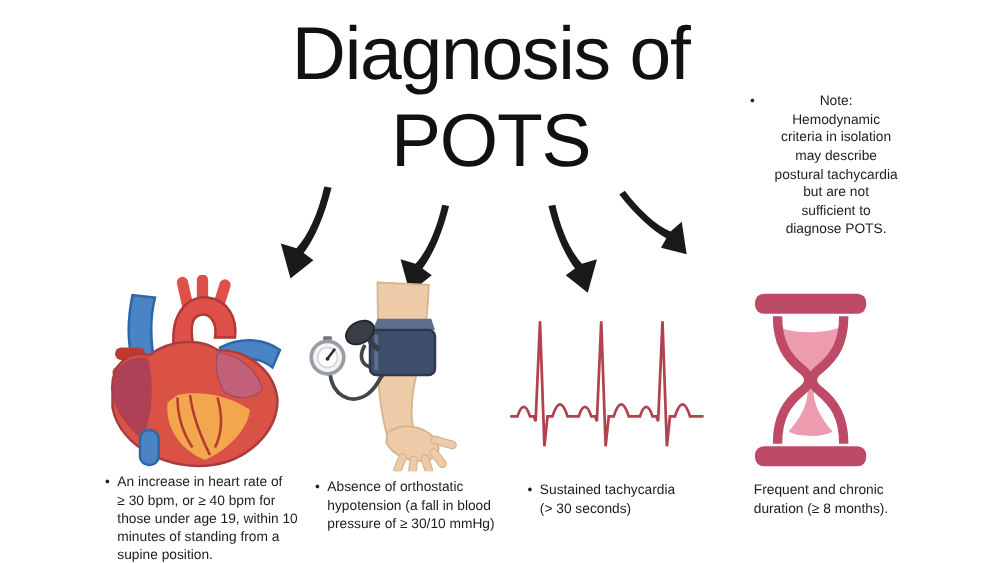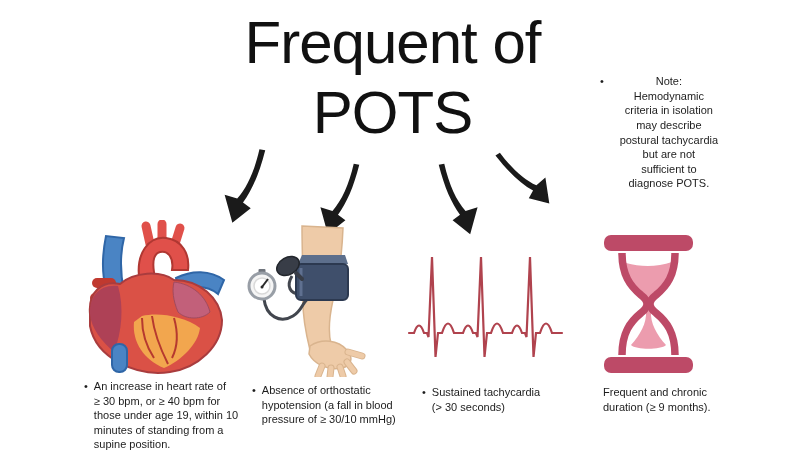--- a/index.html
+++ b/index.html
@@ -36,21 +36,21 @@
   .icon-heart{left:76px;top:220px;width:162px;height:155px;}
   .icon-arm{left:246px;top:224px;width:152px;height:153px;}
   .icon-ecg{left:407px;top:247px;width:160px;height:126px;}
   .icon-hourglass{left:591px;top:229px;width:116px;height:150px;}
 </style>
 </head>
 <body>
 
 <div class="canvas">
 
-  <div class="title">Frequent of
+  <div class="title">Diagnosis of
 POTS</div>
 
   <div class="note">
     <span class="bullet">•</span>
     <span class="note-text">Note:
 Hemodynamic
 criteria in isolation
 may describe
 postural tachycardia
 but are not
@@ -152,16 +152,16 @@
 pressure of ≥ 30/10 mmHg)</span>
   </div>
   <div class="caption cap-3">
     <span class="bullet">•</span>
     <span class="caption-text">Sustained tachycardia
 (&gt; 30 seconds)</span>
   </div>
   <div class="caption cap-4">
     <span class="bullet"></span>
     <span class="caption-text">Frequent and chronic
-duration (≥ 9 months).</span>
+duration (≥ 8 months).</span>
   </div>
 
 </div>
 
 </body></html>

